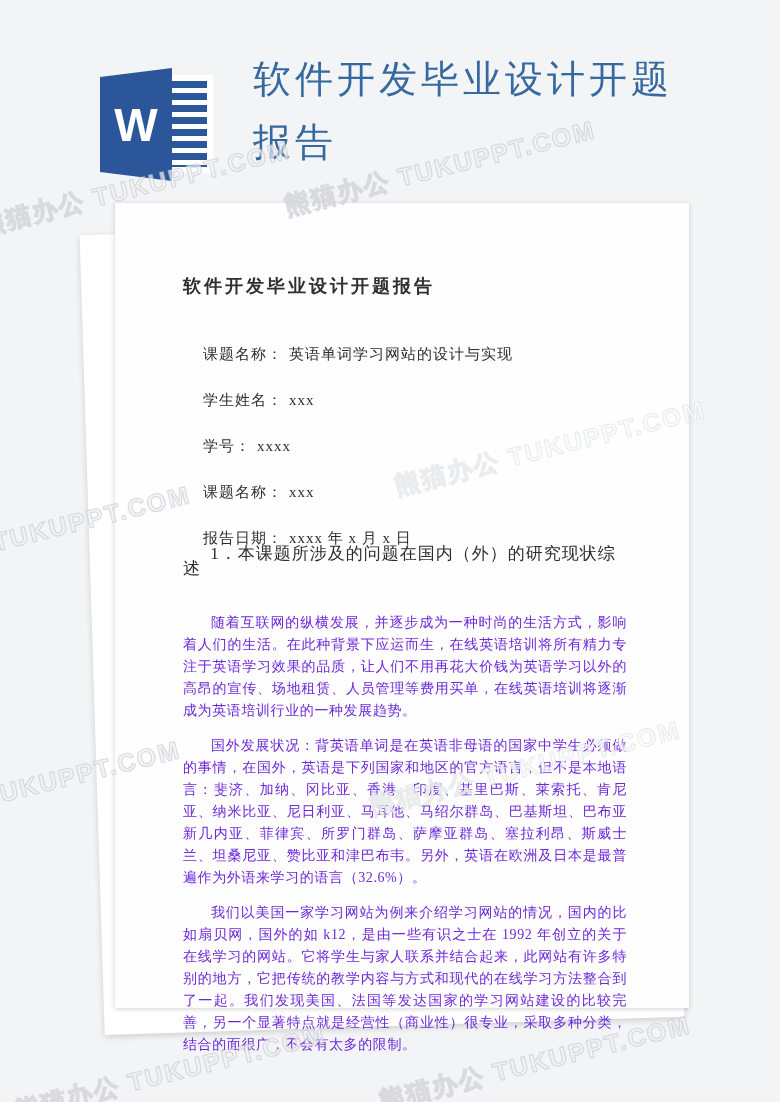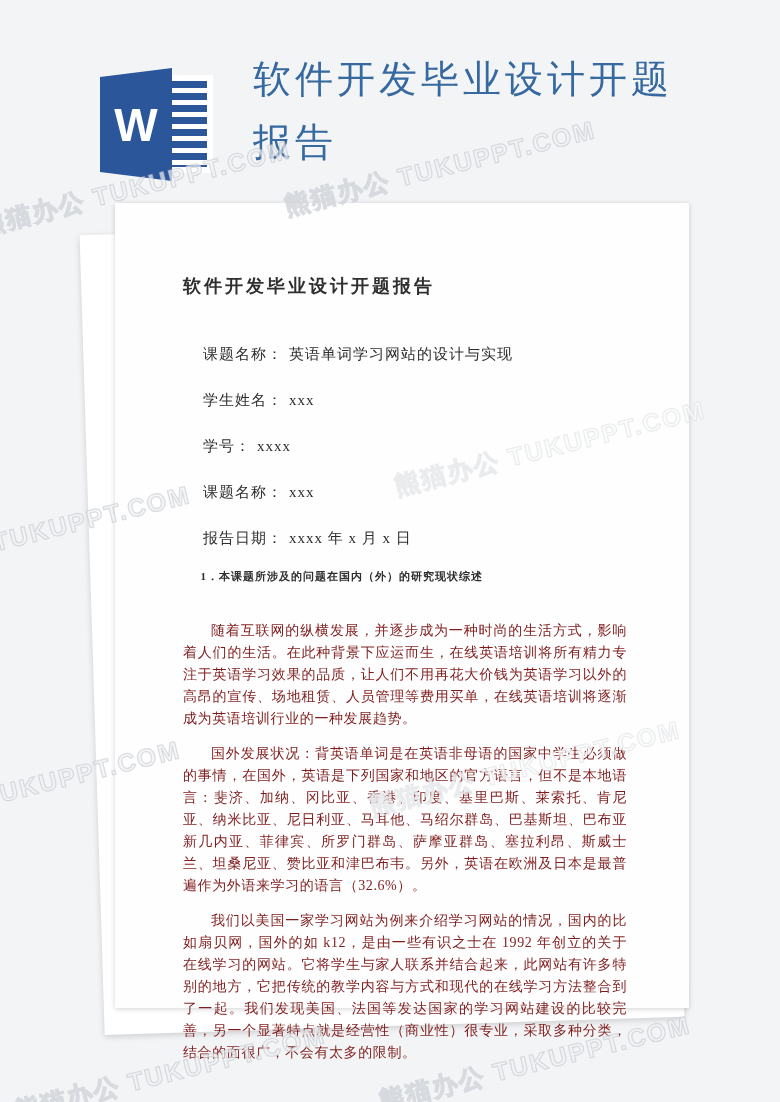--- a/index.html
+++ b/index.html
@@ -91,28 +91,28 @@
     line-height: 22px;
   }
 
   .doc-info { margin-top: 50px; margin-left: 20px; }
   .info-line { font-size: 15px; line-height: 15px; letter-spacing: 1px; }
   .info-line + .info-line { margin-top: 31px; }
   .info-label { }
   .info-value { margin-left: 6px; }
 
   .section-heading {
-    margin-top: 23px; text-indent: 1.6em;
-    font-size: 11px; line-height: 15px; letter-spacing: 1px; font-weight: bold;
+    text-indent: 1.6em;
+    font-size: 17px; line-height: 15px; letter-spacing: 1px;
   }
 
   .doc-body { margin-top: 36px; }
   .body-para {
     font-size: 14px; line-height: 22px; letter-spacing: 0.6px;
-    text-align: justify; text-indent: 2em; color: #7f1d1d;
+    text-align: justify; text-indent: 2em; color: #6d28d9;
   }
   .body-para + .body-para { margin-top: 13px; }
 </style>
 </head>
 <body>
 
 <div class="canvas">
 
   <div id="watermark-layer">
       <span class="wm" style="left: -20px; top: 210px;">熊猫办公 TUKUPPT.COM</span>

